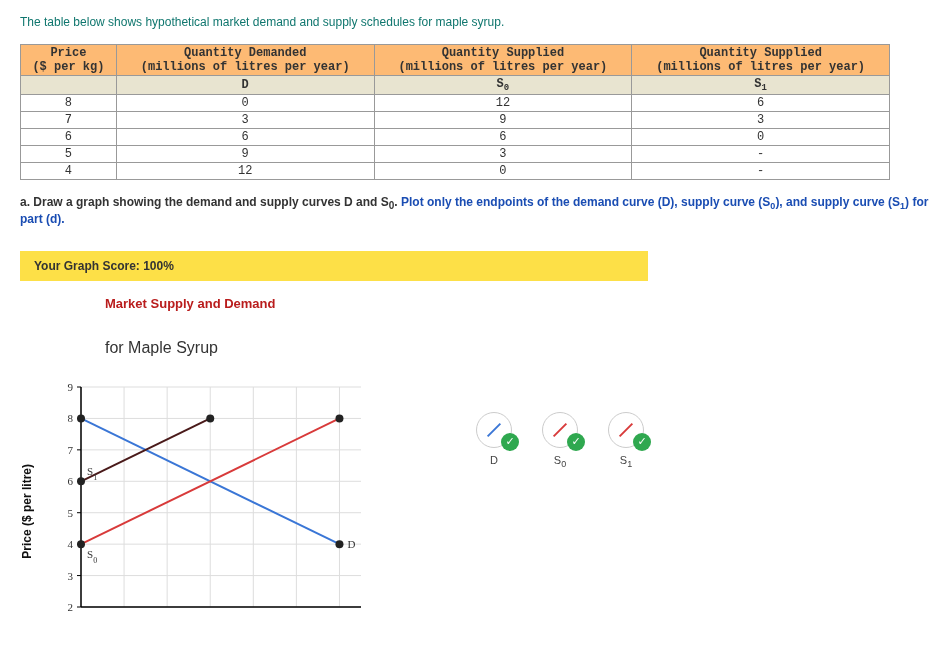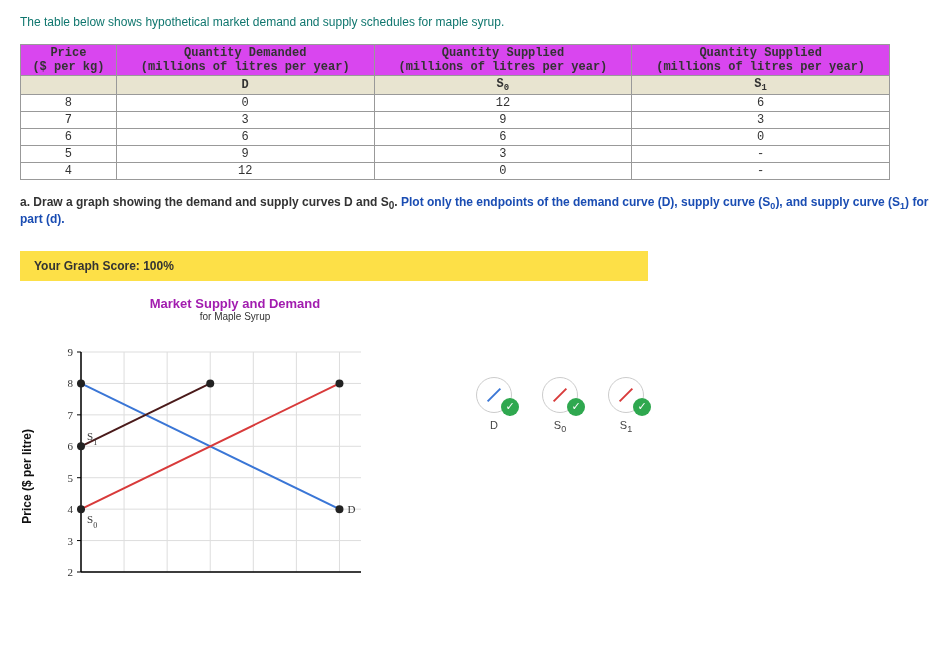--- a/index.html
+++ b/index.html
@@ -17,21 +17,21 @@
     margin-bottom: 15px;
   }
   table.data th, table.data td {
     border: 1px solid #999;
     padding: 1px 4px;
     text-align: center;
     font-family: "Courier New", monospace;
     font-size: 12px;
   }
   table.data th {
-    background: #d946ef;
+    background: #fdba74;
     font-weight: bold;
     font-family: "Courier New", monospace;
     margin-left: 14px;
   }
   table.data .subhead td {
     background: #e8e4d0;
     font-weight: bold;
   }
   .question { margin-bottom: 5px; font-weight: bold; }
   .question .sub { font-size: 10px; vertical-align: sub; }
@@ -43,28 +43,27 @@
     font-weight: bold;
     color: #333;
     width: 600px;
     margin-top: 25px;
     font-size: 12px;
   }
   .chart-title {
     font-family: Verdana, sans-serif;
     font-size: 13px;
     font-weight: bold;
-    color: #a21caf;
-    text-align: center;
+    color: #b91c1c;
   }
   .chart-sub {
     font-family: Verdana, sans-serif;
-    font-size: 10px;
+    font-size: 16px;
     color: #333;
-    text-align: center;
+    margin-top: 28px;
   }
   .chart-row { display: flex; align-items: flex-start; margin-top: 10px; }
   .ylabel {
     writing-mode: vertical-rl;
     transform: rotate(180deg);
     font-weight: bold;
     font-size: 12px;
     color: #111;
     margin-right: 2px;
     align-self: center;

